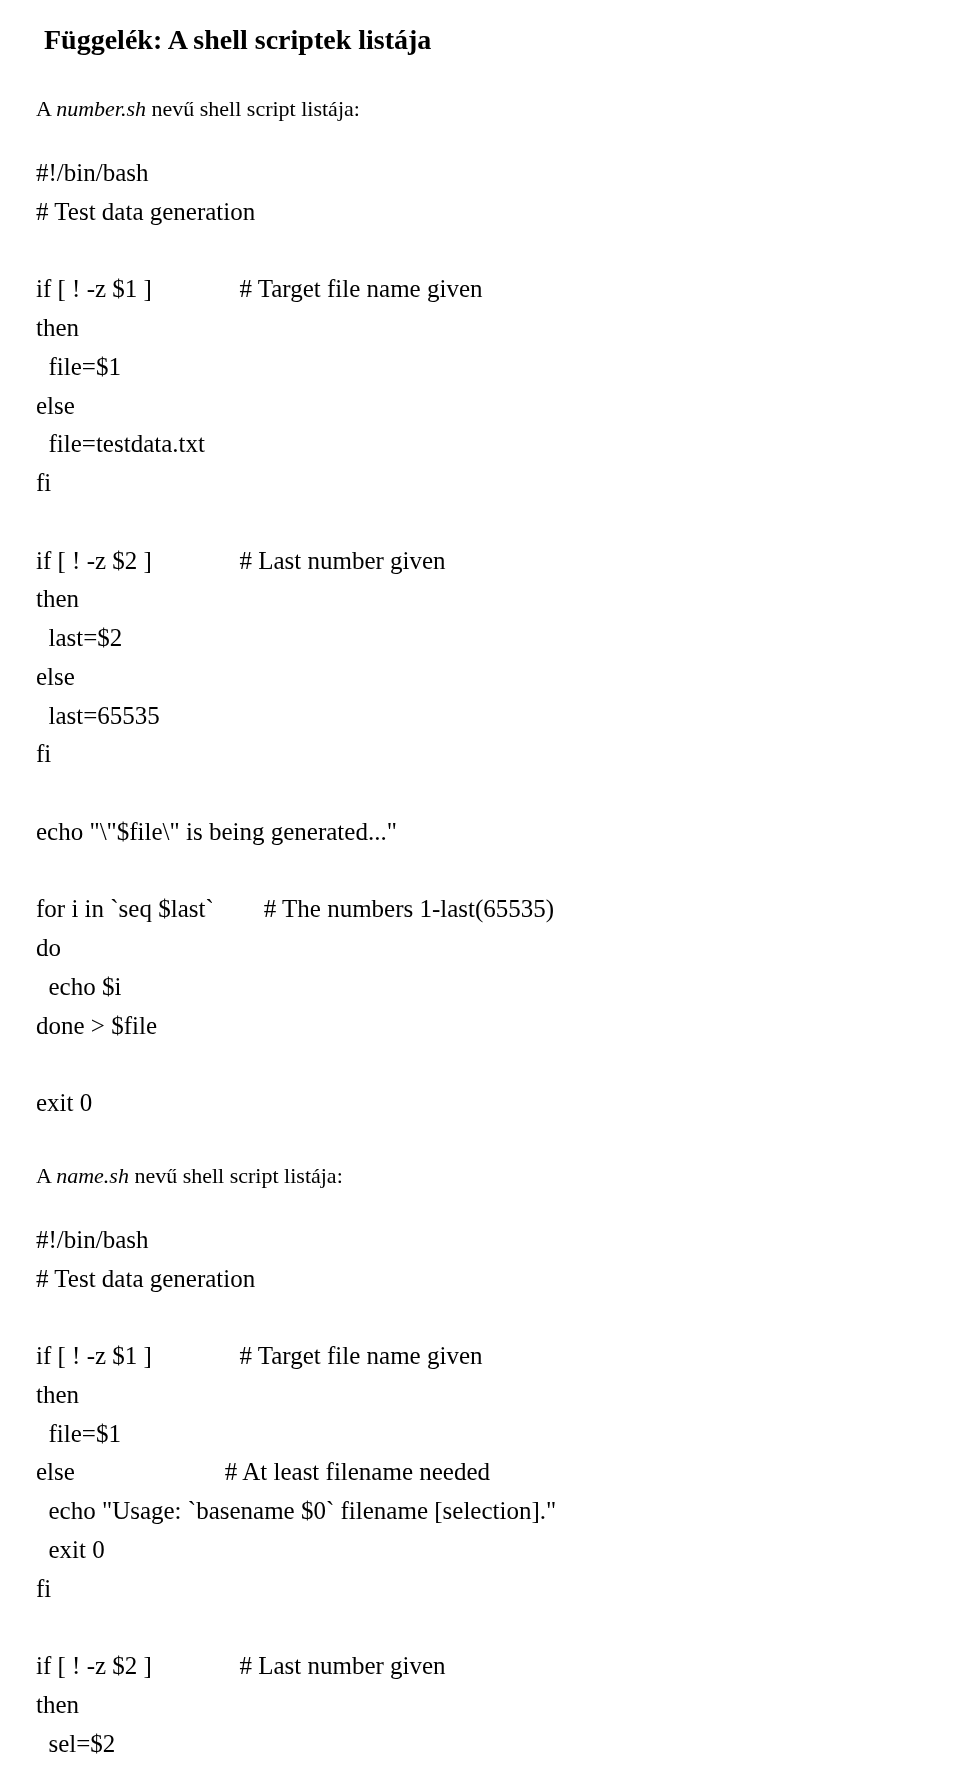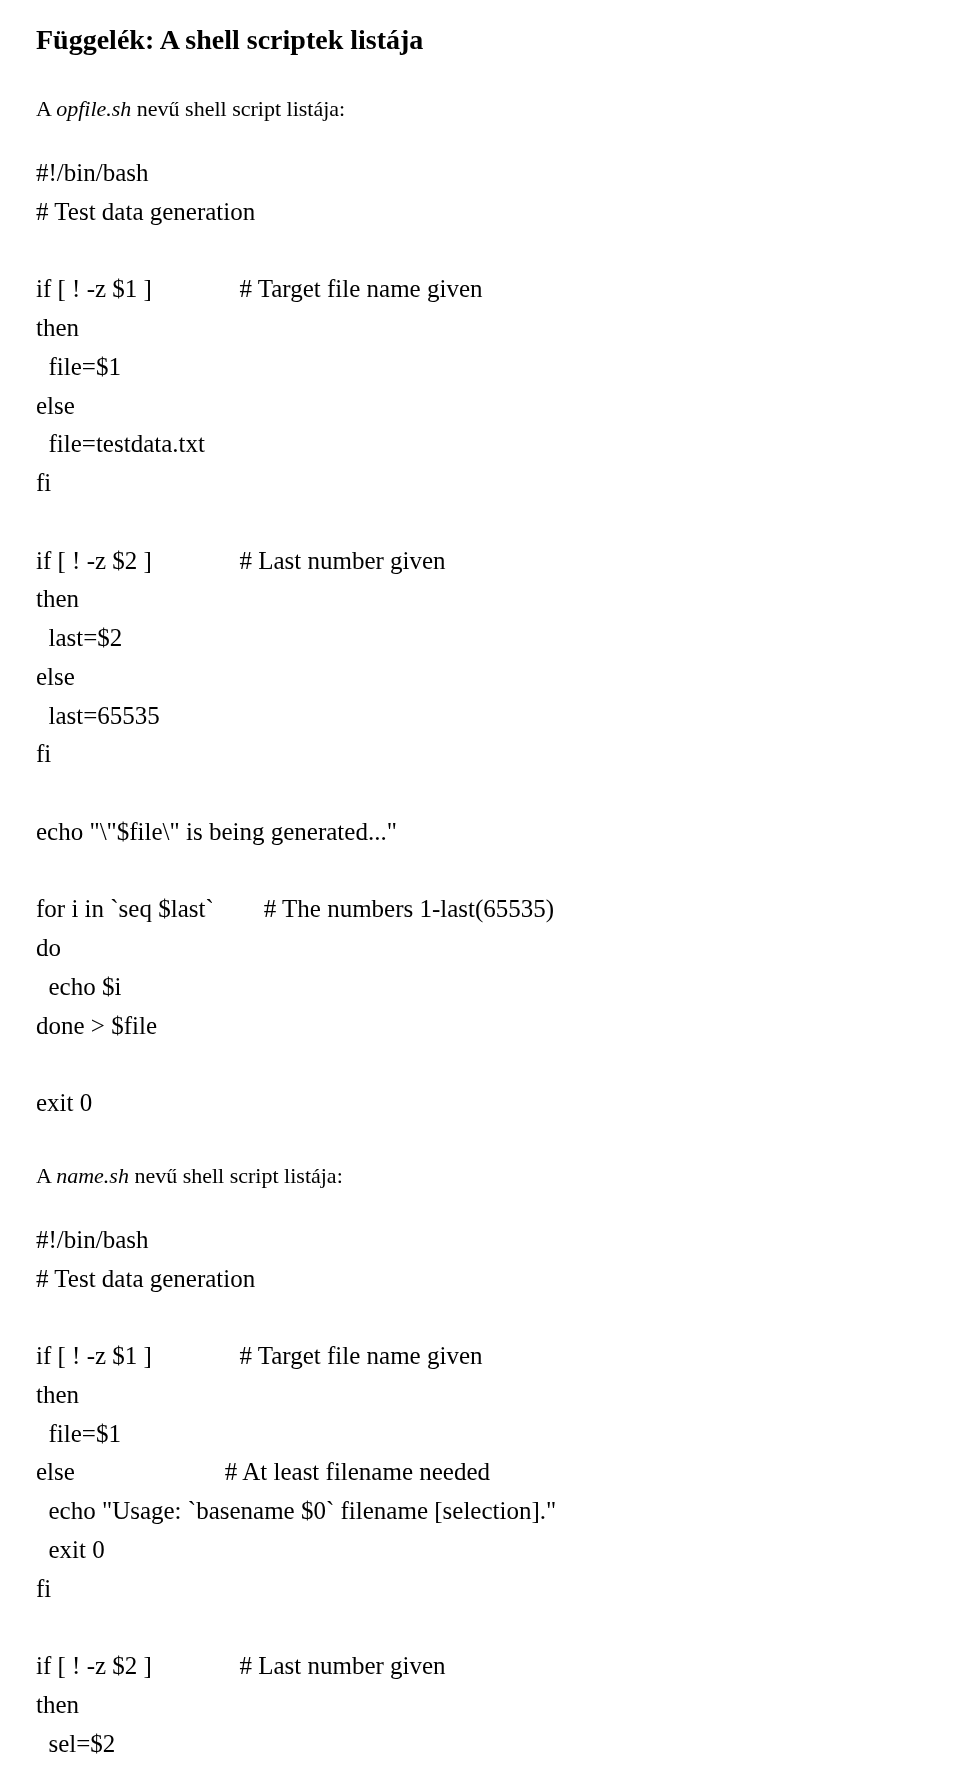--- a/index.html
+++ b/index.html
@@ -7,21 +7,21 @@
     margin: 0;
     padding: 24px 36px 36px 36px;
     font-family: "Times New Roman", Times, serif;
     color: #000000;
     width: 960px;
     box-sizing: border-box;
   }
   h1.title {
     font-size: 28px;
     font-weight: bold;
-    margin: 0 0 40px 0;
+    margin: 0 0 40px 8px;
   }
   p.intro {
     font-family: "Times New Roman", Times, serif;
     font-size: 22px;
     margin: 0 0 32px 0;
   }
   p.intro .fname {
     font-style: italic;
   }
   pre.code {
@@ -31,21 +31,21 @@
     white-space: pre;
     margin: 0 0 40px 0;
   }
 </style>
 </head>
 <body>
 
 <h1 class="title">Függelék: A shell scriptek listája</h1>
 
 <p class="intro">
-  <span>A </span><span class="fname">opfile.sh</span><span> nevű shell script listája:</span>
+  <span>A </span><span class="fname">number.sh</span><span> nevű shell script listája:</span>
 </p>
 
 <pre class="code">#!/bin/bash
 # Test data generation
 
 if [ ! -z $1 ]              # Target file name given
 then
   file=$1
 else
   file=testdata.txt

